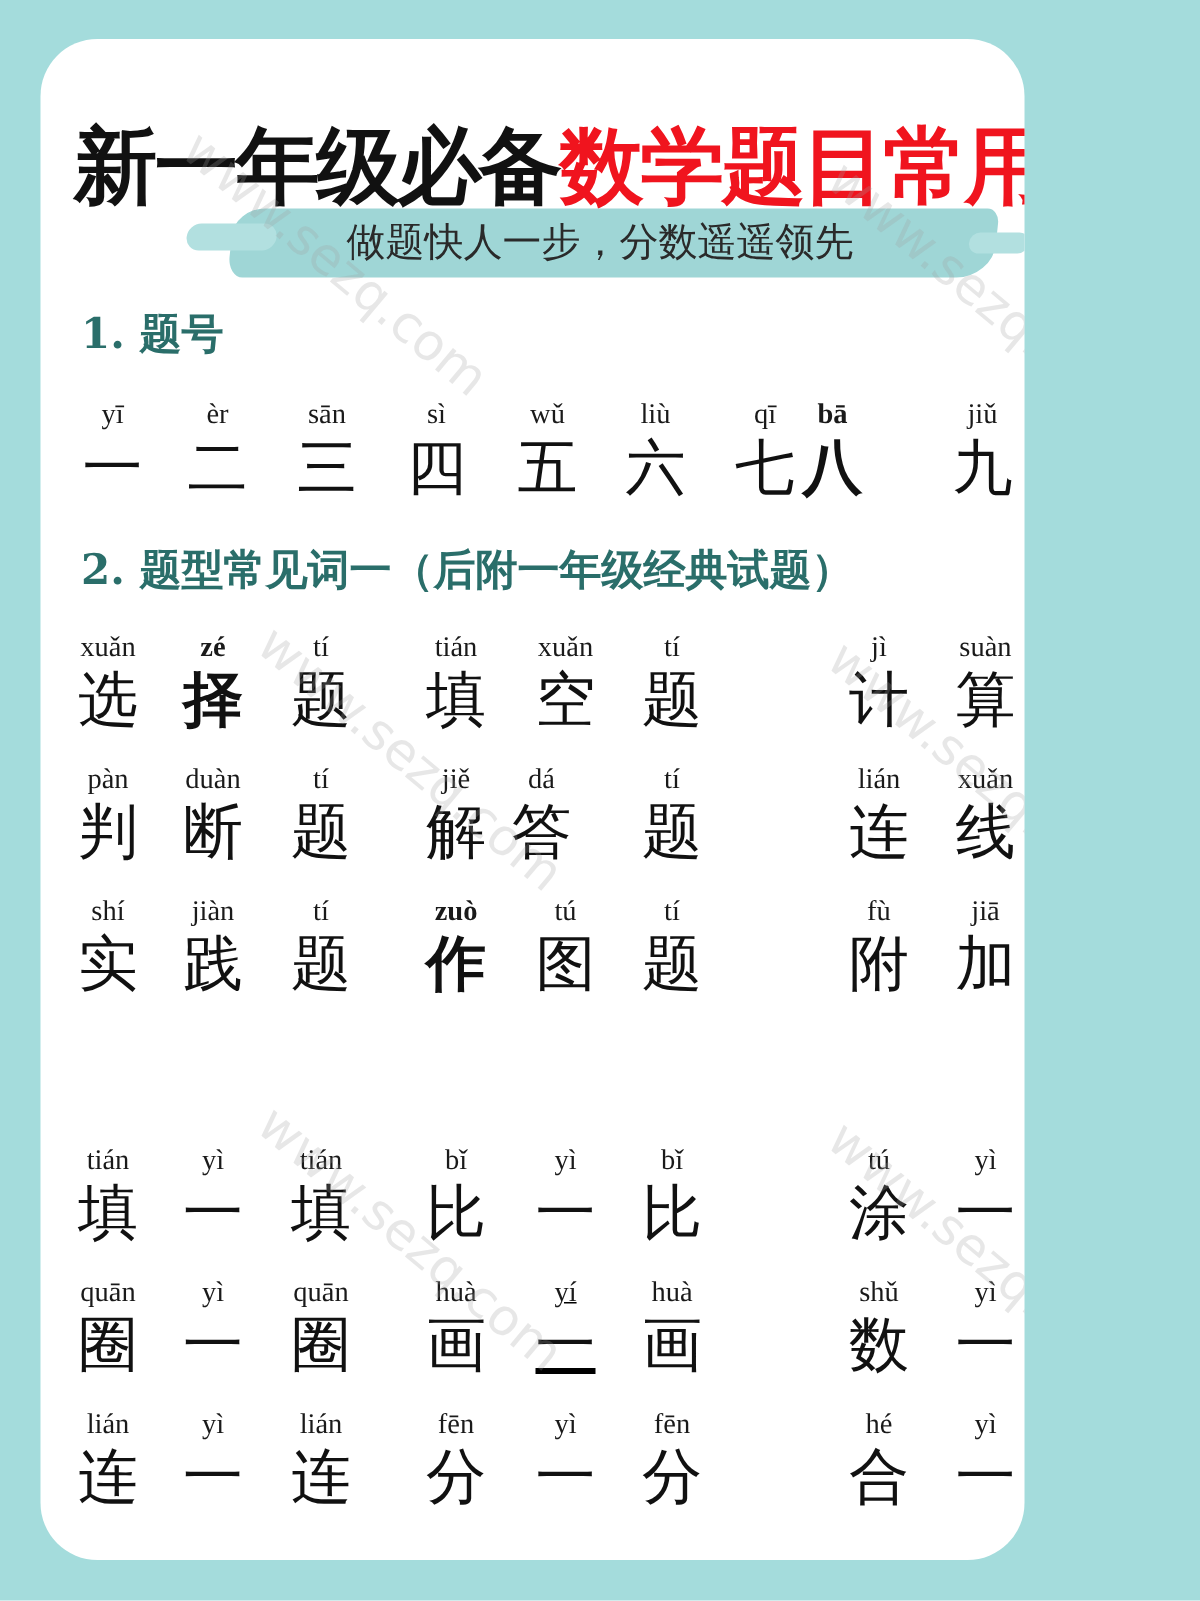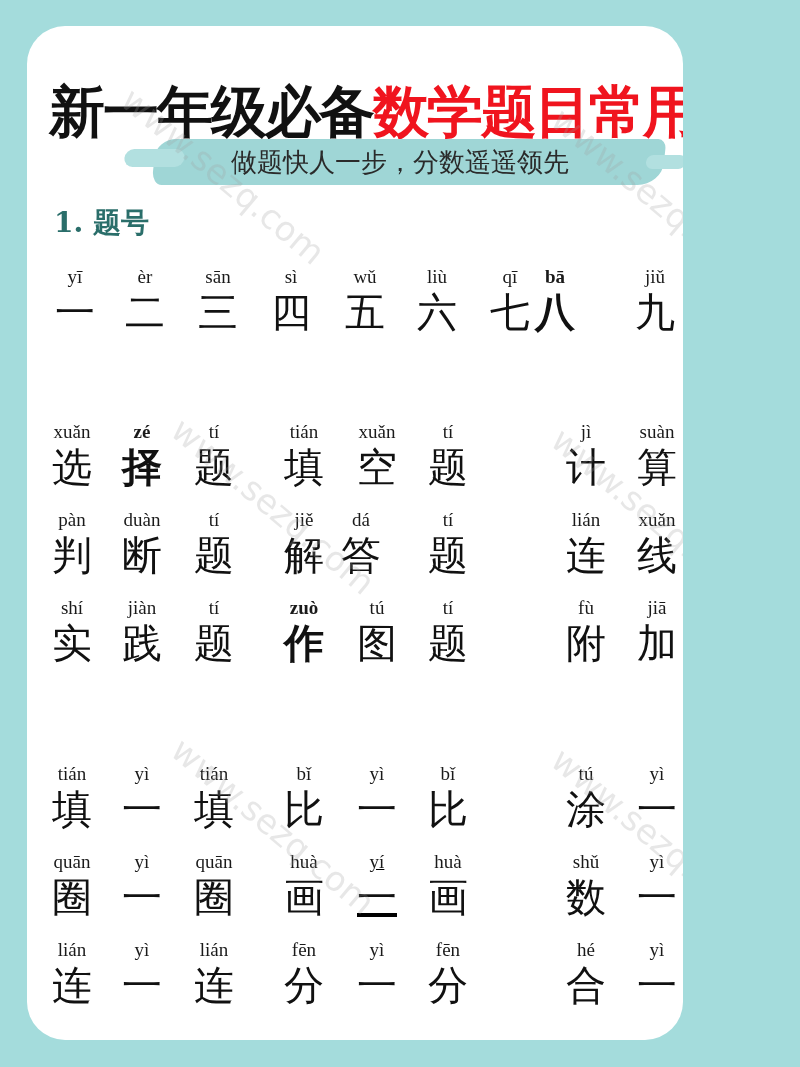--- a/index.html
+++ b/index.html
@@ -147,20 +147,21 @@
       <div class="cell" style="left: 628px;">
         <span class="py">jiǔ</span>
         <span class="hz">九</span>
       </div>
       <div class="cell" style="left: 701px;">
         <span class="py">shí</span>
         <span class="hz">十</span>
       </div>
     </div>
 
+  <div class="section-title" style="top:340px;">2. 题型常见词一（后附一年级经典试题）</div>
   <div class="row" style="top:395px;">
       <div class="cell" style="left: 45px;">
         <span class="py">xuǎn</span>
         <span class="hz">选</span>
       </div>
       <div class="cell" style="left: 115px; font-weight: bold;">
         <span class="py">zé</span>
         <span class="hz">择</span>
       </div>
       <div class="cell" style="left: 187px;">

